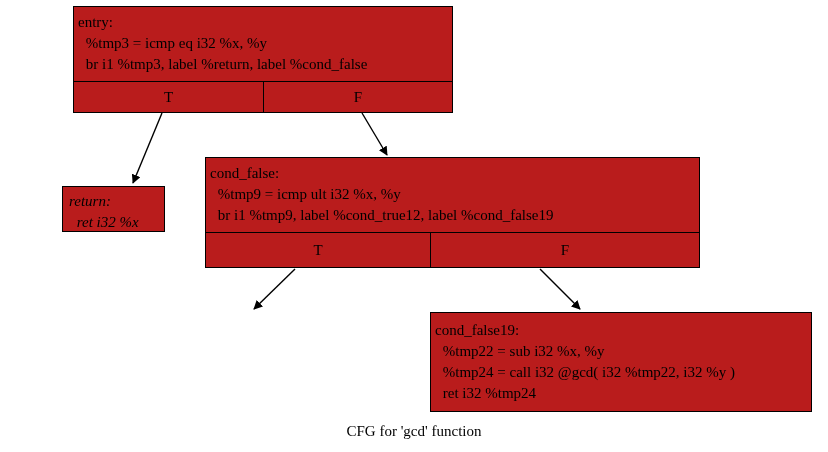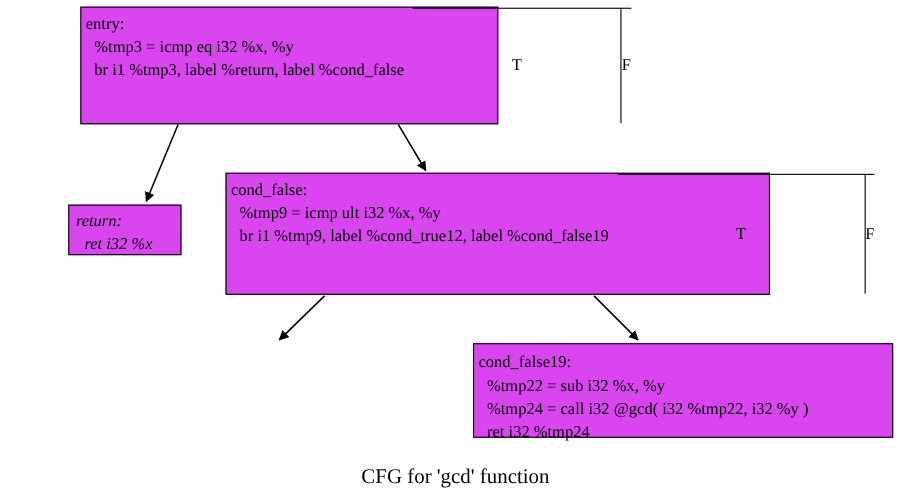--- a/index.html
+++ b/index.html
@@ -20,23 +20,23 @@
     left: 0;
     top: 0;
     width: 828px;
     height: 452px;
     pointer-events: none;
   }
   .node {
     position: absolute;
     box-sizing: border-box;
     border: 1px solid #000000;
-    background: #d946ef;
+    background: #b91c1c;
     display: flex;
-    flex-direction: row;
+    flex-direction: column;
   }
   .node-body {
     padding: 5px 8px 6px 8px;
     font-size: 15px;
     line-height: 1.40;
     color: #000000;
     white-space: pre;
   }
   .node-body .first-line {
     margin-left: -4px;
@@ -54,21 +54,21 @@
     justify-content: center;
     font-size: 15px;
     color: #000000;
   }
   .port + .port {
     border-left: 1px solid #000000;
   }
   .caption {
     position: absolute;
     text-align: center;
-    font-size: 19px;
+    font-size: 15px;
     color: #000000;
     white-space: pre;
   }
 </style>
 </head>
 <body>
 
 <div id="canvas">
 
   <svg id="edges" viewBox="0 0 828 452" width="828" height="452">
@@ -102,21 +102,21 @@
     <div class="node-body"><span class="first-line">cond_false:</span>
 <span> %tmp9 = icmp ult i32 %x, %y</span>
 <span> br i1 %tmp9, label %cond_true12, label %cond_false19</span></div>
     <div class="ports">
       <div class="port" style="flex:0 0 224px;">T</div>
       <div class="port">F</div>
     </div>
   </div>
 
 
-  <div class="node" style="left:430px; top:312px; width:382px; height:86px;">
+  <div class="node" style="left:430px; top:312px; width:382px; height:100px;">
     <div class="node-body" style="padding:7px 8px 6px 8px;"><span class="first-line">cond_false19:</span>
 <span> %tmp22 = sub i32 %x, %y</span>
 <span> %tmp24 = call i32 @gcd( i32 %tmp22, i32 %y )</span>
 <span> ret i32 %tmp24</span></div>
   </div>
 
   <div class="caption" style="left:0; top:423px; width:828px;">CFG for 'gcd' function</div>
 
 </div>
 

